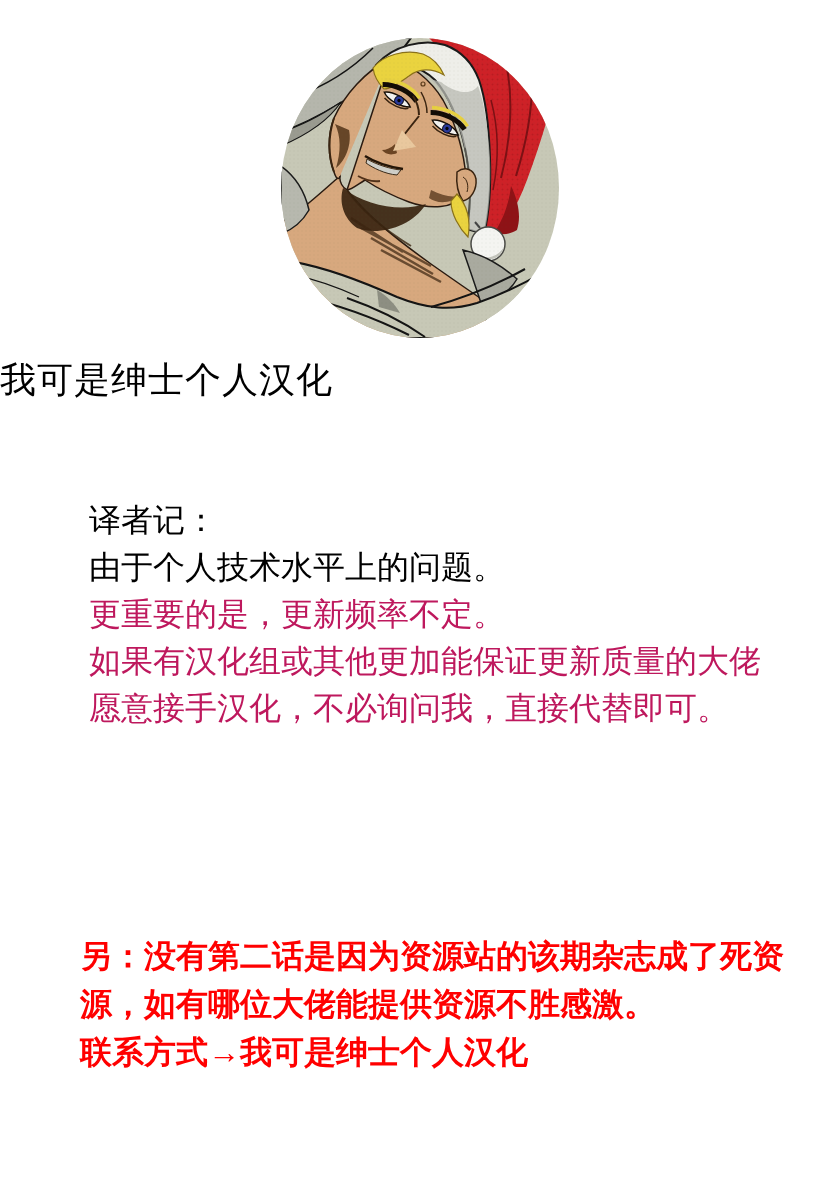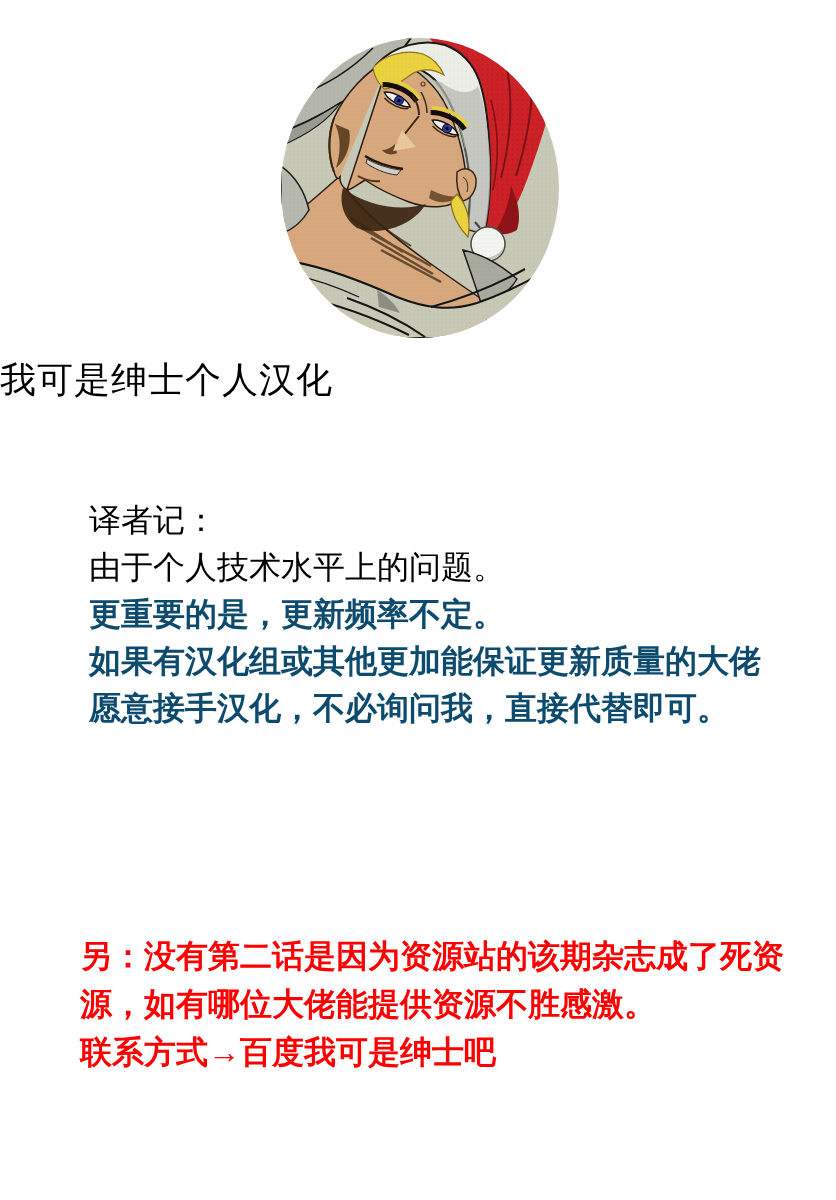--- a/index.html
+++ b/index.html
@@ -14,21 +14,21 @@
   .avatar svg { display:block; width:100%; height:100%; }
   .title {
     position:absolute; left:0; top:360px; width:836px; text-align:left;
     font-size:36px; line-height:40px; color:#000000; font-weight:400;
     letter-spacing:1px;
   }
   .note {
     position:absolute; left:89px; top:497px; width:730px;
     font-size:32px; line-height:47px; color:#000000; white-space:nowrap;
   }
-  .note .red-line { color:#0c4a6e; font-weight:700; }
+  .note .red-line { color:#be185d; font-weight:400; }
   .postscript {
     position:absolute; left:80px; top:932px; width:730px;
     font-size:32px; line-height:48px; color:#ff0000; font-weight:700;
     white-space:nowrap;
   }
 </style>
 </head>
 <body>
 
 <div class="page">
@@ -144,16 +144,16 @@
     <div>译者记：</div>
     <div>由于个人技术水平上的问题。</div>
     <div class="red-line">更重要的是，更新频率不定。</div>
     <div class="red-line">如果有汉化组或其他更加能保证更新质量的大佬</div>
     <div class="red-line">愿意接手汉化，不必询问我，直接代替即可。</div>
   </div>
 
   <div class="postscript">
     <div>另：没有第二话是因为资源站的该期杂志成了死资</div>
     <div>源，如有哪位大佬能提供资源不胜感激。</div>
-    <div>联系方式→百度我可是绅士吧</div>
+    <div>联系方式→我可是绅士个人汉化</div>
   </div>
 
 </div>
 
 </body></html>

